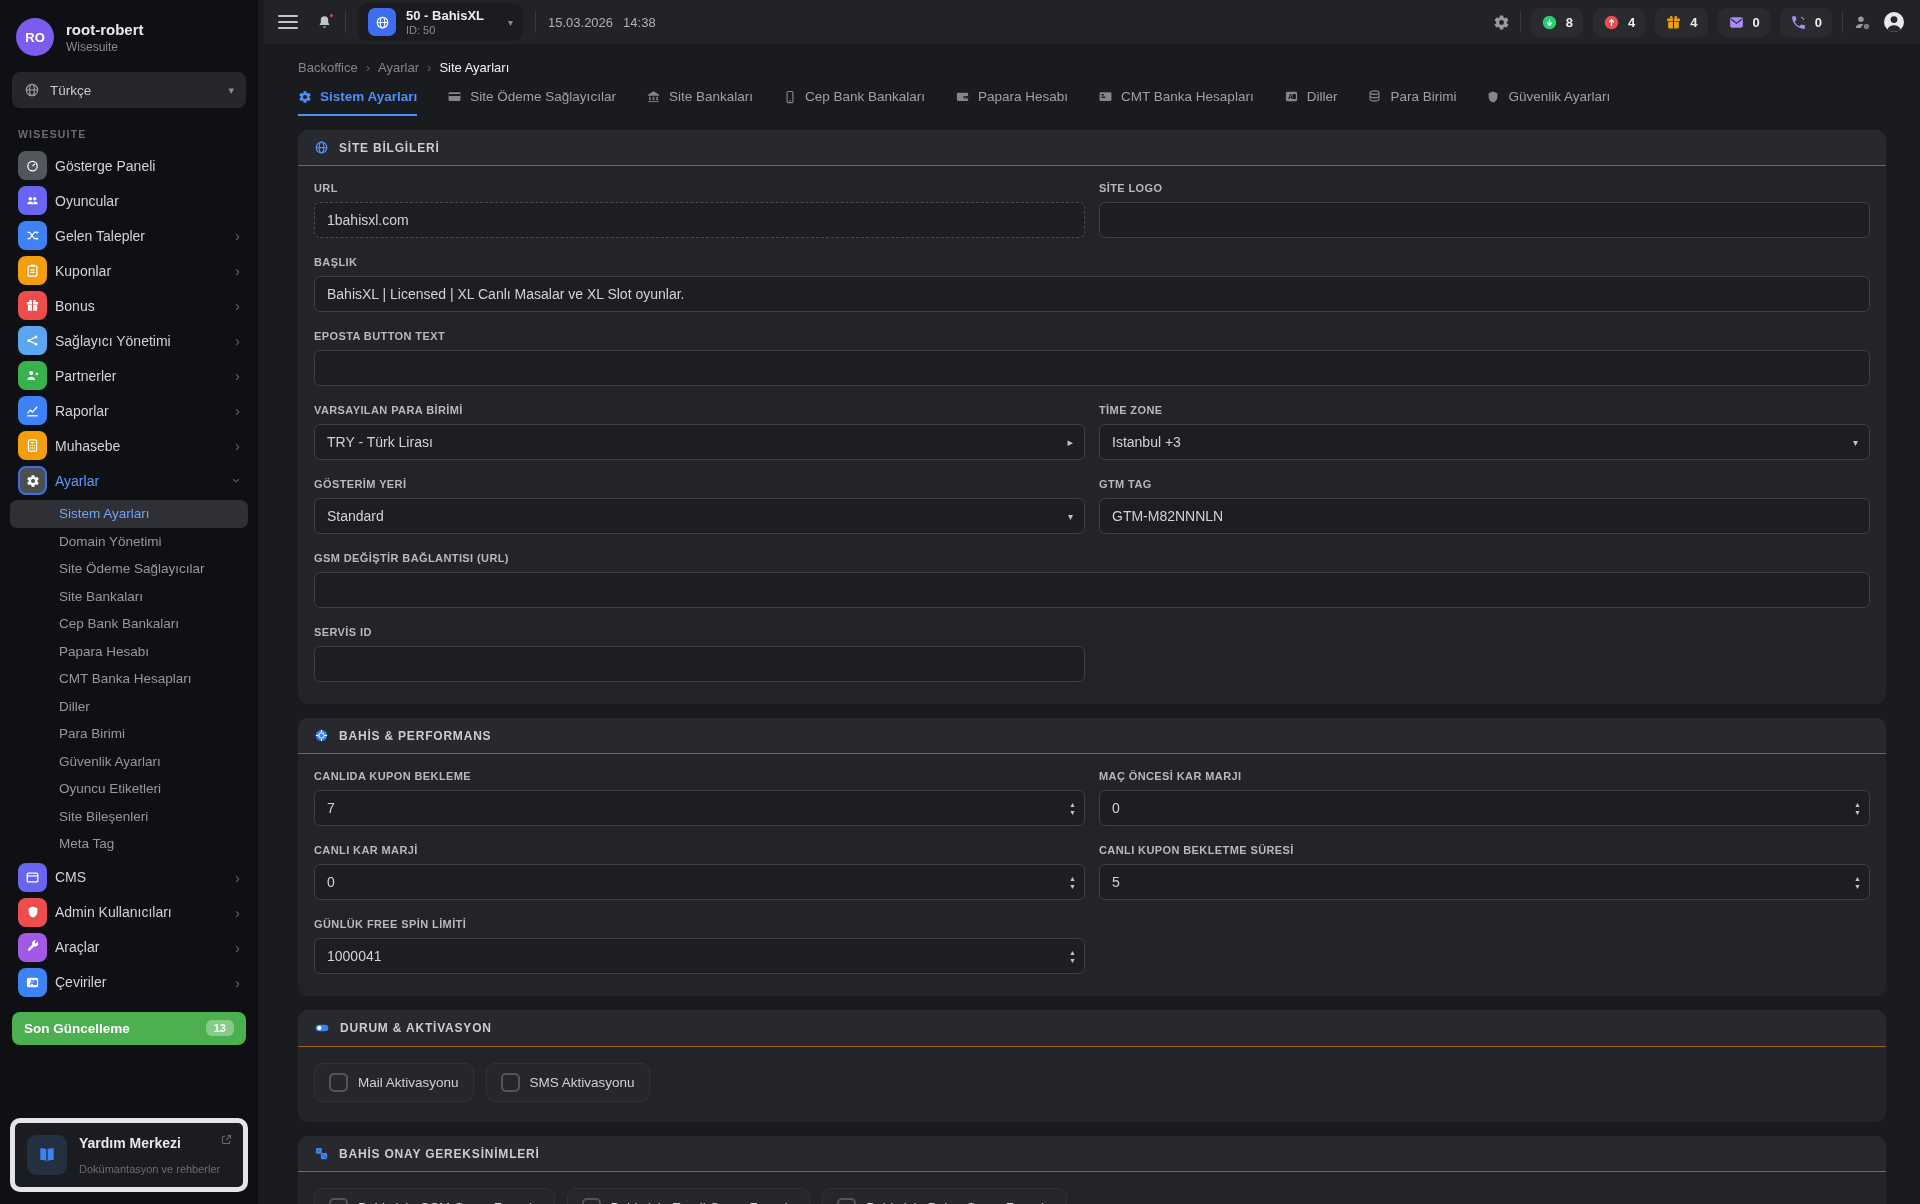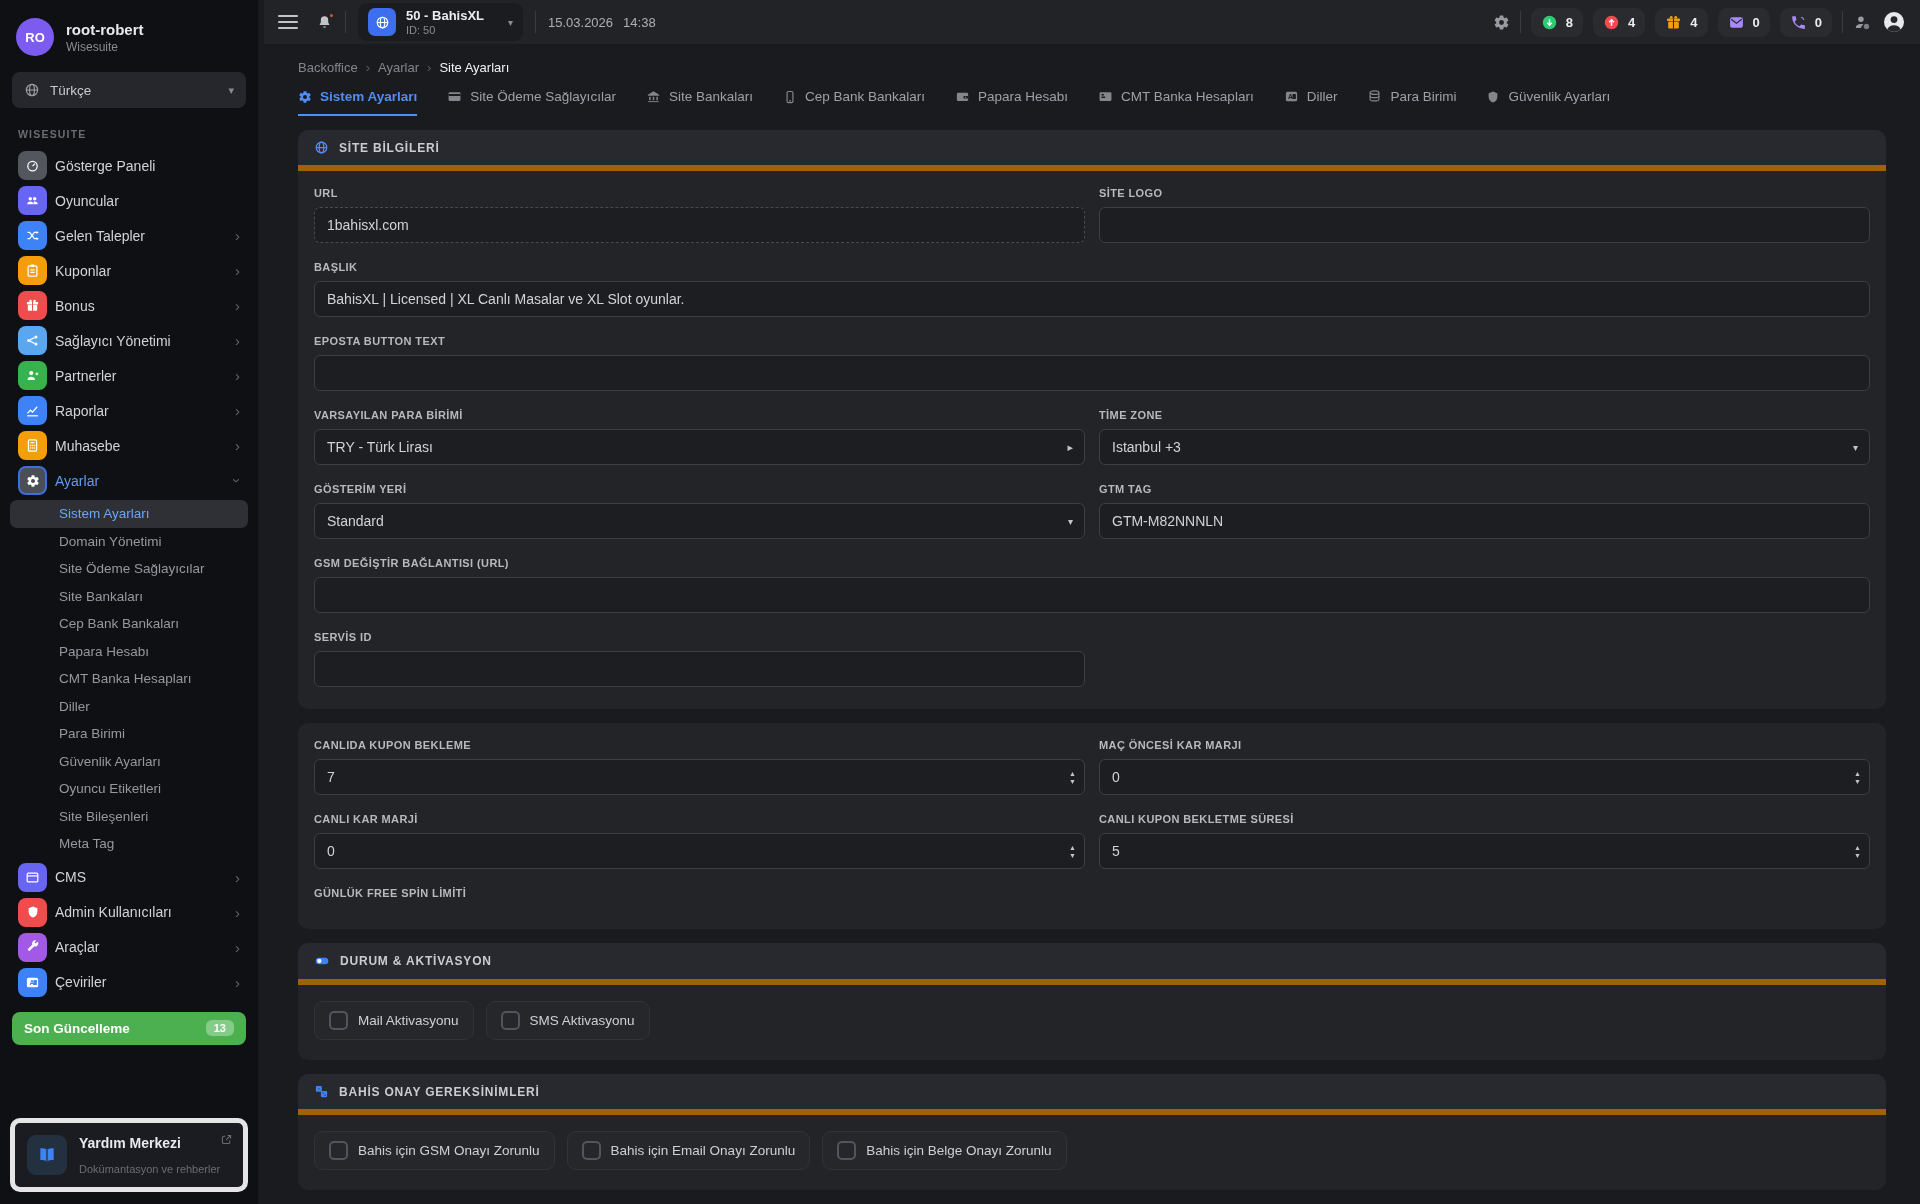--- a/index.html
+++ b/index.html
@@ -74,21 +74,21 @@
   .breadcrumb .sep { color:#5c5d62; font-size:13px; }
   .breadcrumb .current { color:#f0f1f3; font-weight:normal; }
   .tabs { display:flex; align-items:flex-end; gap:30px; margin-top:14px; }
   .tab { display:flex; align-items:center; gap:8px; font-size:13.5px; color:#9fa0a5;
     padding-bottom:10px; cursor:pointer; border-bottom:2px solid transparent; }
   .tab.active { color:#4f8ef7; border-bottom-color:#4f8ef7; font-weight:bold; }
   .tab svg { color:#85868b; }
   .tab.active svg { color:#4f8ef7; }
 
   .card { background:#232428; border-radius:10px; margin-top:14px; overflow:hidden; }
-  .card-head { background:#28292e; border-bottom:6px solid #a16207; padding:10px 16px;
+  .card-head { background:#28292e; border-bottom:1px solid #a16207; padding:10px 16px;
     display:flex; align-items:center; gap:10px; }
   .card-title { font-size:12px; font-weight:bold; letter-spacing:.8px; color:#cbccd0; }
   .card-body { padding:16px 16px 20px 16px; }
   .frow { display:grid; grid-template-columns:1fr 1fr; column-gap:14px; margin-bottom:18px; }
   .frow.single { grid-template-columns:1fr; }
   .frow:last-child { margin-bottom:2px; }
   .flabel { display:block; font-size:11px; font-weight:bold; letter-spacing:.4px;
     color:#b8b9bd; margin-bottom:8px; }
   .iwrap { position:relative; }
   .tinput { width:100%; height:36px; background:#1d1e22; border:1px solid #3e3f45; border-radius:6px;
@@ -583,20 +583,30 @@
         <div>
           <label class="flabel">SERVİS ID</label>
           <div class="iwrap"><input class="tinput" value="" style=""></div>
         </div>
         <div></div>
       </div>
     </div>
   </div>
 
   <div class="card">
+    <div class="card-head">
+      <span>
+        <svg width="15" height="15" viewBox="0 0 24 24">
+            <circle cx="12" cy="12" r="9" fill="#3d82f6"></circle>
+            <circle cx="12" cy="12" r="4.3" fill="none" stroke="#fff" stroke-width="1.6"></circle>
+            <path d="M12 3v4M12 17v4M3 12h4M17 12h4" stroke="#fff" stroke-width="1.6"></path>
+          </svg>
+        </span>
+      <span class="card-title">BAHİS &amp; PERFORMANS</span>
+    </div>
     <div class="card-body">
       <div class="frow">
         <div>
           <label class="flabel">CANLIDA KUPON BEKLEME</label>
           <div class="iwrap">
             <input class="tinput" value="7" style="">
             <span class="spin">
                 <span>▲</span>
                 <span>▼</span>
               </span>
@@ -631,20 +641,27 @@
             <span class="spin">
                 <span>▲</span>
                 <span>▼</span>
               </span>
           </div>
         </div>
       </div>
       <div class="frow">
         <div>
           <label class="flabel">GÜNLÜK FREE SPİN LİMİTİ</label>
+          <div class="iwrap">
+            <input class="tinput" value="1000041" style="">
+            <span class="spin">
+                <span>▲</span>
+                <span>▼</span>
+              </span>
+          </div>
         </div>
         <div></div>
       </div>
     </div>
   </div>
 
   <div class="card">
     <div class="card-head">
       <span>
         <svg width="16" height="16" viewBox="0 0 24 24">

